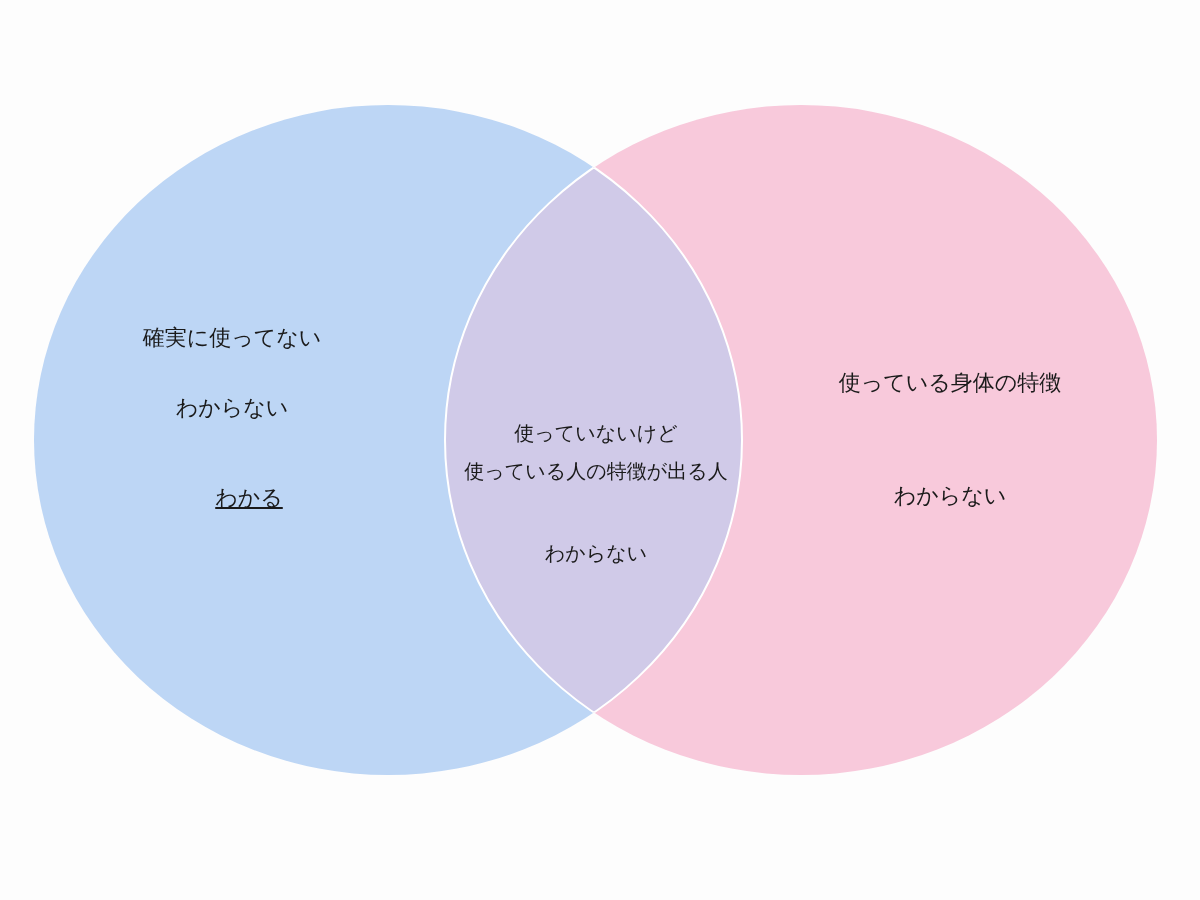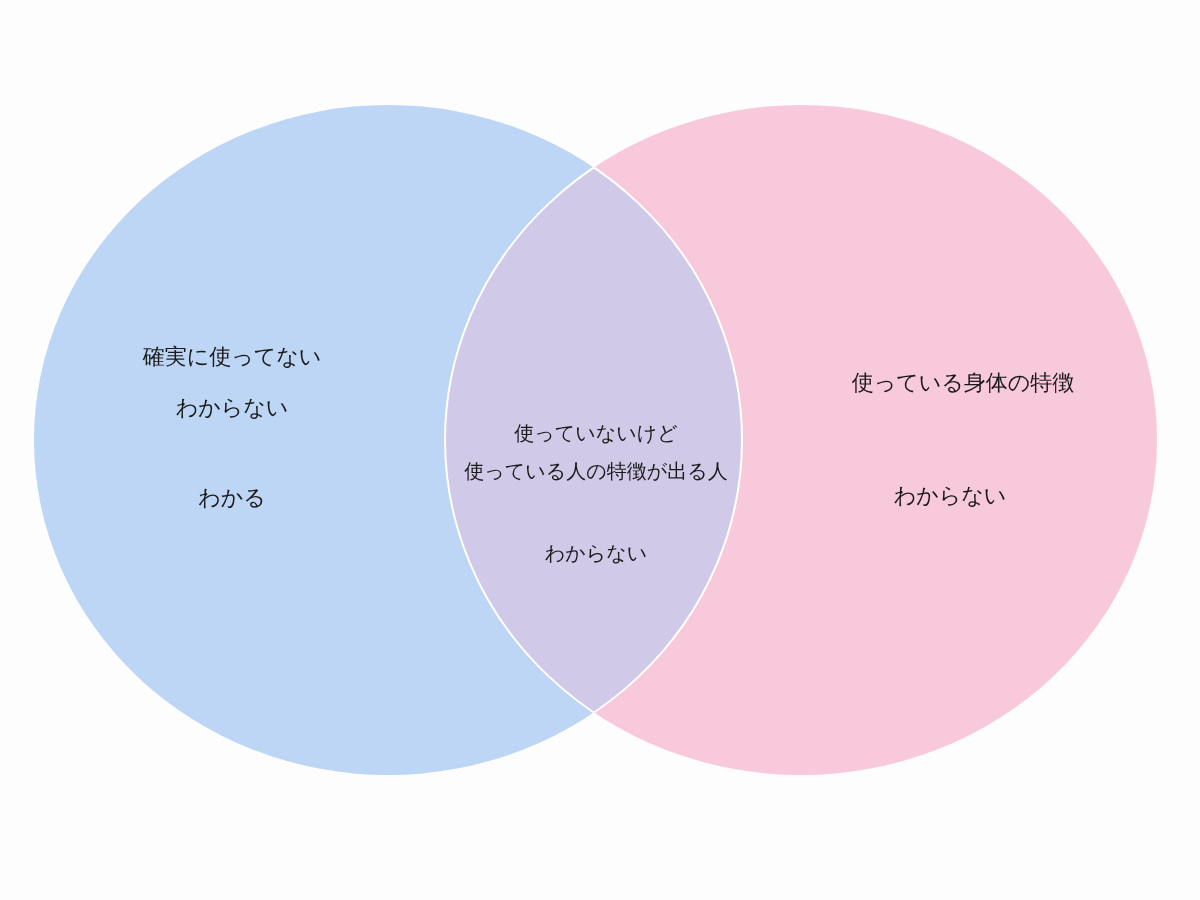--- a/index.html
+++ b/index.html
@@ -55,22 +55,22 @@
   <defs>
     <clipPath id="clip-right">
       <ellipse cx="801" cy="440" rx="356" ry="335"></ellipse>
     </clipPath>
   </defs>
   <g fill="none" stroke="#FFFFFF" stroke-width="2">
     <ellipse cx="388" cy="440" rx="354" ry="335" clip-path="url(#clip-right)"></ellipse>
   </g>
 </svg>
 
-<div class="label" style="left:232px; top:339px;">確実に使ってない</div>
+<div class="label" style="left:232px; top:320px;">確実に使ってない</div>
 <div class="label" style="left:232px; top:390px;">わからない</div>
-<div class="label" style="left:232px; top:480px;">わかる</div>
+<div class="label" style="left:249px; top:480px;text-decoration:underline;">わかる</div>
 
 <div class="label small" style="left:596px; top:390px;">使っていないけど</div>
 <div class="label small" style="left:596px; top:428px;">使っている人の特徴が出る人</div>
 <div class="label small" style="left:596px; top:510px;">わからない</div>
 
-<div class="label" style="left:950px; top:365px;margin-left:13px;">使っている身体の特徴</div>
+<div class="label" style="left:950px; top:365px;">使っている身体の特徴</div>
 <div class="label" style="left:950px; top:478px;">わからない</div>
 
 </body></html>

